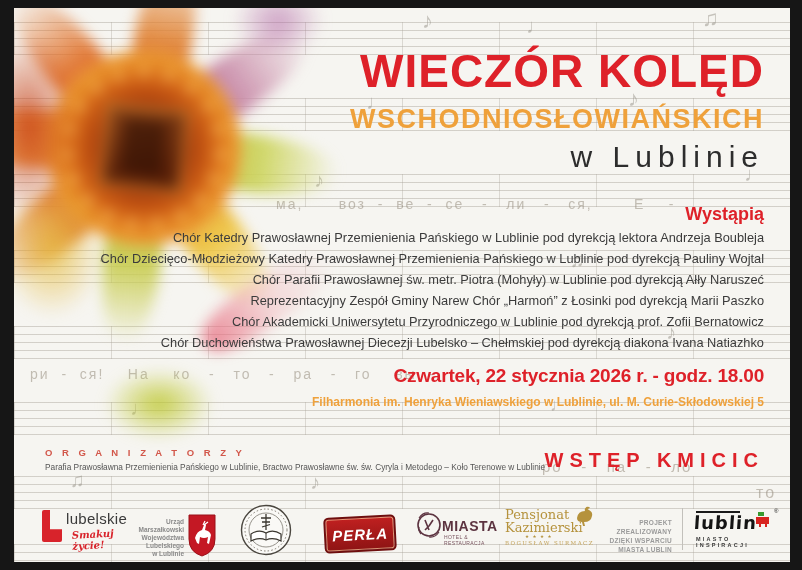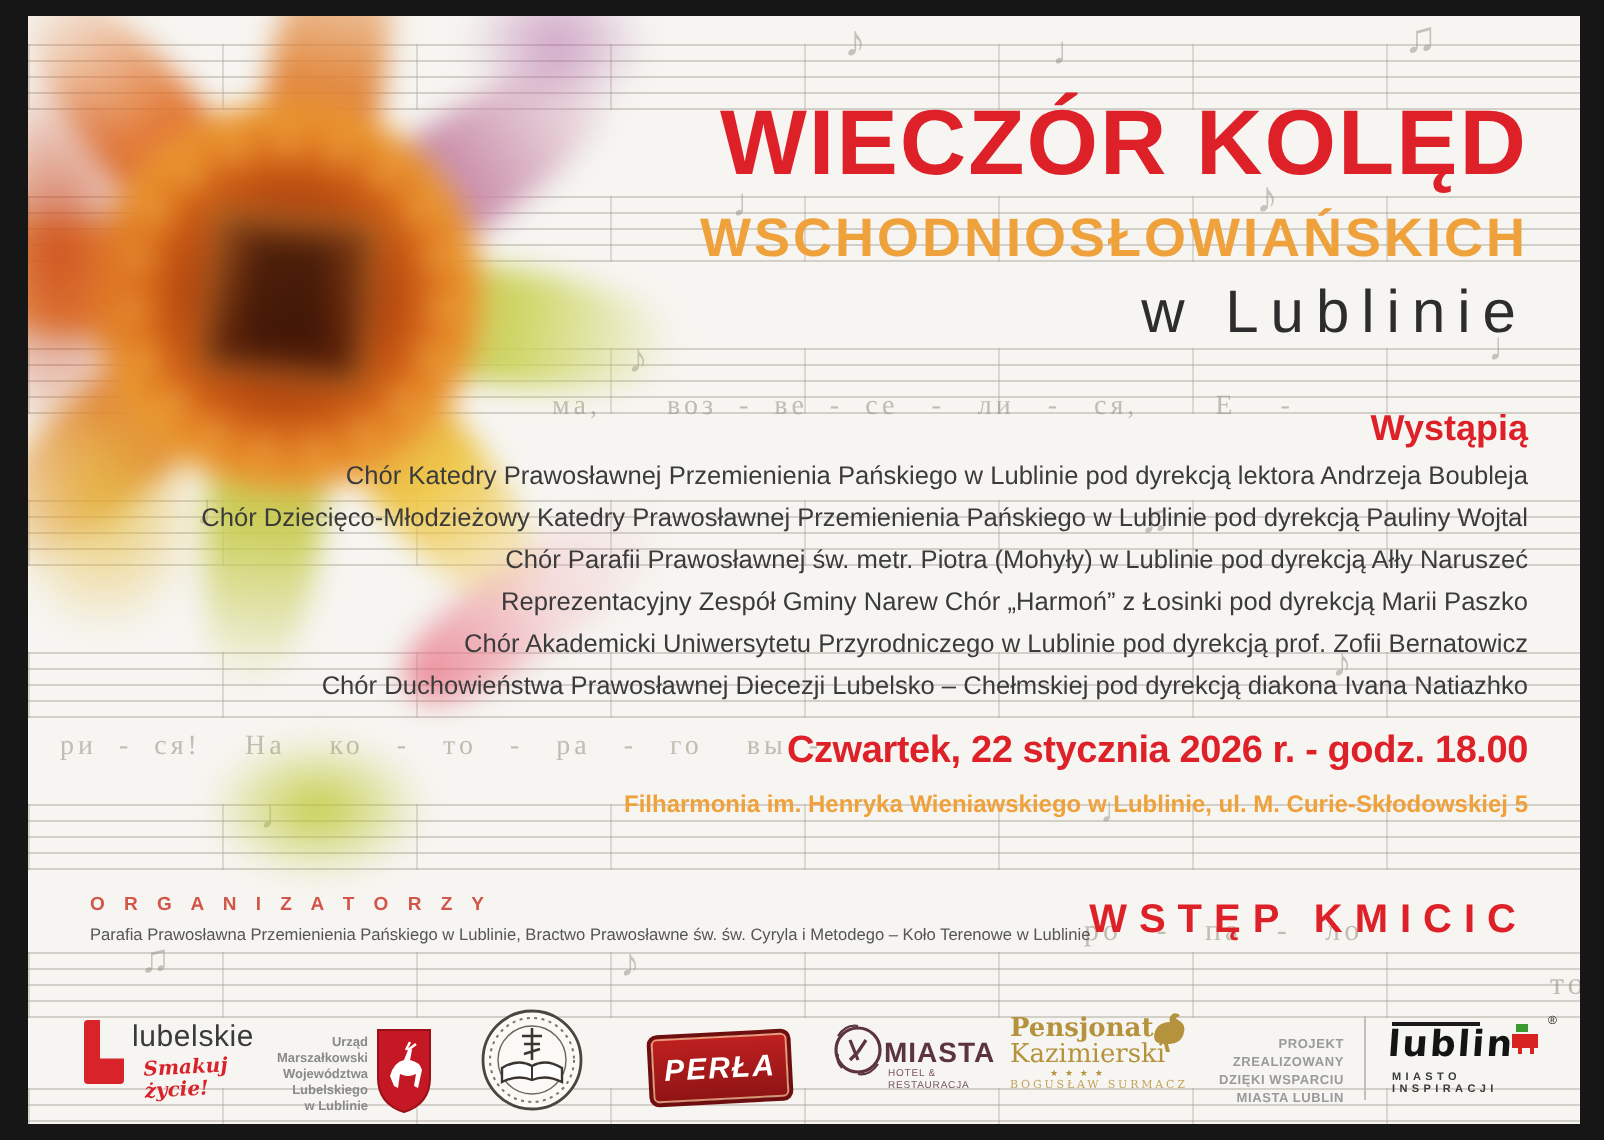--- a/index.html
+++ b/index.html
@@ -15,21 +15,21 @@
   
   .bg-layer{position:absolute;inset:0;z-index:0;}
   .staff{
     position:absolute;left:0;width:100%;height:33px;
     background:
       repeating-linear-gradient(to right, rgba(168,162,152,.35) 0 1px, transparent 1px 97px),
       repeating-linear-gradient(to bottom, rgba(168,162,152,.45) 0 1px, transparent 1px 8px);
   }
   .lyric{
     position:absolute;color:rgba(150,140,126,.55);white-space:pre;
-    font-family:Liberation Serif, serif;letter-spacing:2px;text-align:right;
+    font-family:Liberation Sans, sans-serif;letter-spacing:2px;text-align:right;
   }
   .mnote{position:absolute;color:rgba(148,143,134,.5);line-height:1;}
   
   .star-wrap{position:absolute;left:-20px;top:-30px;width:430px;height:480px;z-index:1;filter:blur(7px);}
   .ray{position:absolute;left:150px;top:141px;width:195px;height:58px;border-radius:45%;transform-origin:0 50%;opacity:.92;}
   .ray.r1{transform:rotate(-80deg);background:linear-gradient(90deg,#c03018,#e08030 55%,rgba(230,160,60,0));}
   .ray.r2{transform:rotate(-35deg);background:linear-gradient(90deg,#a84a78,#c88aa8 55%,rgba(200,140,170,0));}
   .ray.r3{transform:rotate(8deg);background:linear-gradient(90deg,#b8a020,#ccd45c 60%,rgba(200,220,90,0));}
   .ray.r4{transform:rotate(52deg);background:linear-gradient(90deg,#d4581a,#eec43c 60%,rgba(238,220,80,0));}
   .ray.r5{transform:rotate(96deg);background:linear-gradient(90deg,#b8a020,#c8cc50 60%,rgba(200,220,90,0));}
@@ -87,21 +87,21 @@
   .marshal-shield{position:absolute;left:66px;top:0;}
   .seal{left:226px;top:496px;width:52px;height:52px;}
   .perla{left:310px;top:508px;width:68px;height:32px;background:linear-gradient(180deg,#c02020,#8e1414);
     border:2px solid #6e0e0e;border-radius:5px;transform:rotate(-3deg);
     box-shadow:inset 0 0 0 1px rgba(255,220,170,.65);display:flex;align-items:center;justify-content:center;}
   .perla span{color:#fff;font-weight:800;font-size:15px;letter-spacing:1px;font-style:italic;}
   .kmicic{left:402px;top:502px;width:86px;height:40px;color:#5c3340;}
   .kmicic-label{position:absolute;left:26px;top:8px;font-size:14px;font-weight:800;letter-spacing:.5px;}
   .kmicic-sub{position:absolute;left:28px;top:24px;font-size:5px;letter-spacing:.4px;color:#7a5560;}
   .pensjonat{left:489px;top:498px;width:92px;height:48px;color:#b5923c;font-family:"DejaVu Serif",serif;}
-  .pens-l1{position:absolute;left:2px;top:2px;font-size:13px;line-height:13px;font-weight:bold;}
+  .pens-l1{position:absolute;left:2px;top:2px;font-size:13px;line-height:13px;}
   .pens-l2{position:absolute;left:2px;top:15px;font-size:13px;line-height:13px;}
   .pens-stars{position:absolute;left:22px;top:28px;font-size:4.5px;letter-spacing:1px;}
   .pens-sub{position:absolute;left:2px;top:34px;font-size:5.5px;letter-spacing:1.4px;color:#c4a45c;}
   .pens-rooster{position:absolute;right:2px;top:0;}
   .support{left:578px;top:510px;width:80px;text-align:right;font-size:6.5px;line-height:9px;color:#9a9a9a;font-weight:700;letter-spacing:.3px;}
   .logo-divider{left:668px;top:500px;width:1px;height:42px;background:#c2c0bb;}
   .lublin-city{left:680px;top:500px;width:92px;height:44px;}
   .lc-bar{position:absolute;left:2px;top:3px;width:44px;height:2px;background:#1a1a1a;}
   .lc-name{position:absolute;left:0;top:4px;font-size:18px;font-weight:800;color:#141414;letter-spacing:1px;font-family:"DejaVu Sans",sans-serif;transform:skewX(-4deg);}
   .lc-goat{position:absolute;left:62px;top:4px;width:15px;height:15px;
@@ -137,21 +137,21 @@
       <span class="mnote" style="left: 84px; top: 236px; font-size: 22px;">♩</span>
       <span class="mnote" style="left: 556px; top: 242px; font-size: 20px;">♫</span>
       <span class="mnote" style="left: 652px; top: 314px; font-size: 20px;">♪</span>
       <span class="mnote" style="left: 116px; top: 390px; font-size: 20px;">♩</span>
       <span class="mnote" style="left: 536px; top: 388px; font-size: 18px;">♩</span>
       <span class="mnote" style="left: 56px; top: 462px; font-size: 20px;">♫</span>
       <span class="mnote" style="left: 296px; top: 464px; font-size: 20px;">♪</span>
       <div class="lyric" style="left: 262px; top: 188px; font-size: 14px;">ма,      воз  -  ве  -  се   -   ли   -   ся,       Е    -</div>
       <div class="lyric" style="left: 16px; top: 358px; font-size: 14px;">ри  -  ся!    На    ко   -   то   -   ра   -   го    вы  -</div>
       <div class="lyric" style="left: 528px; top: 450px; font-size: 15px;">ро   -   па   -   ло</div>
-      <div class="lyric" style="left: 742px; top: 476px; font-size: 16px; margin-left: 19px;">то</div>
+      <div class="lyric" style="left: 742px; top: 476px; font-size: 16px;">то</div>
     </div>
 
   <div class="star-wrap">
     <div class="ray r1"></div>
     <div class="ray r2"></div>
     <div class="ray r3"></div>
     <div class="ray r4"></div>
     <div class="ray r5"></div>
     <div class="ray r6"></div>
     <div class="ray r7"></div>

